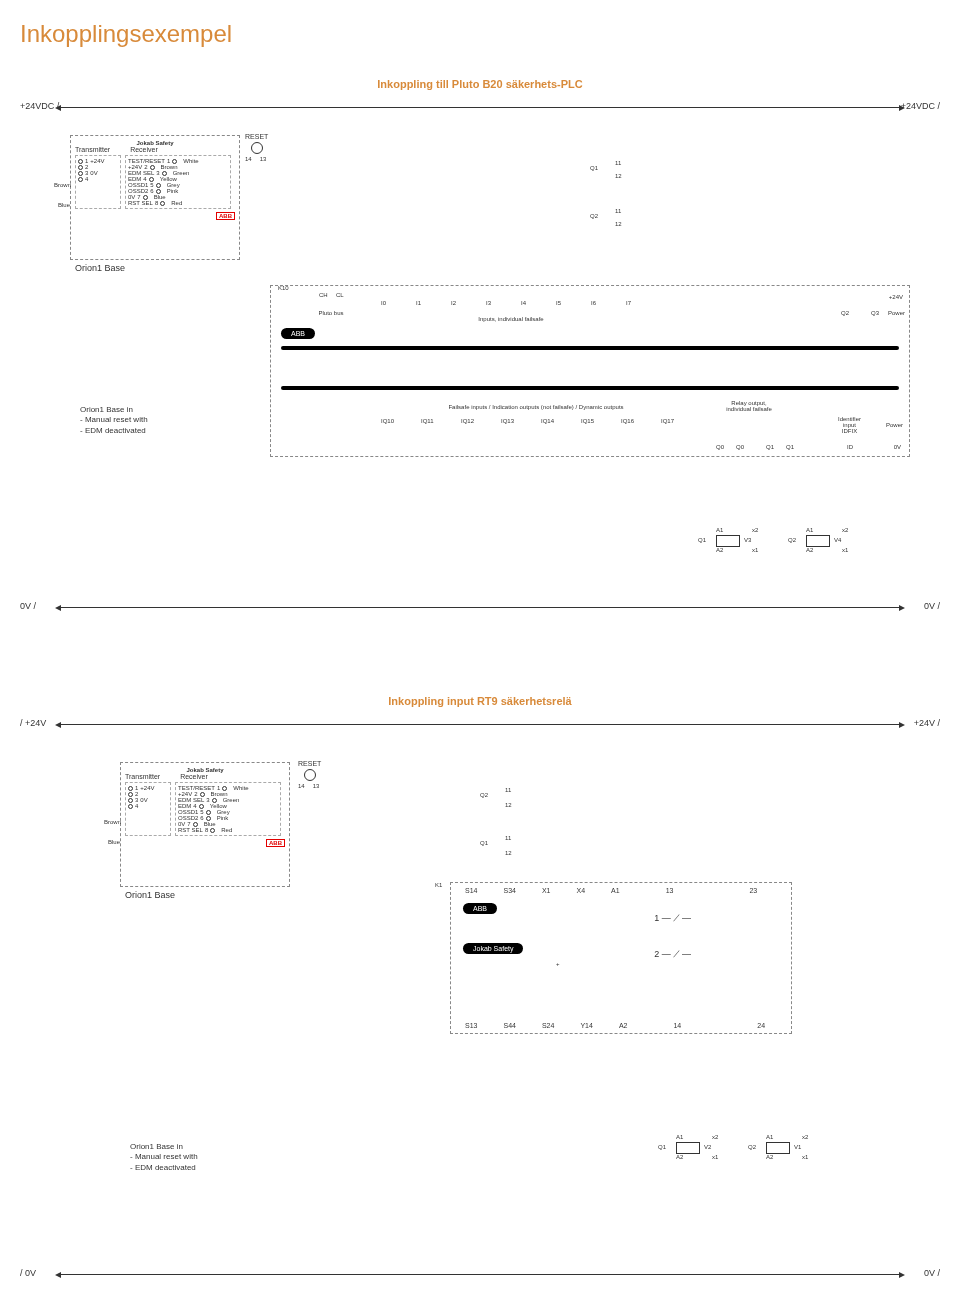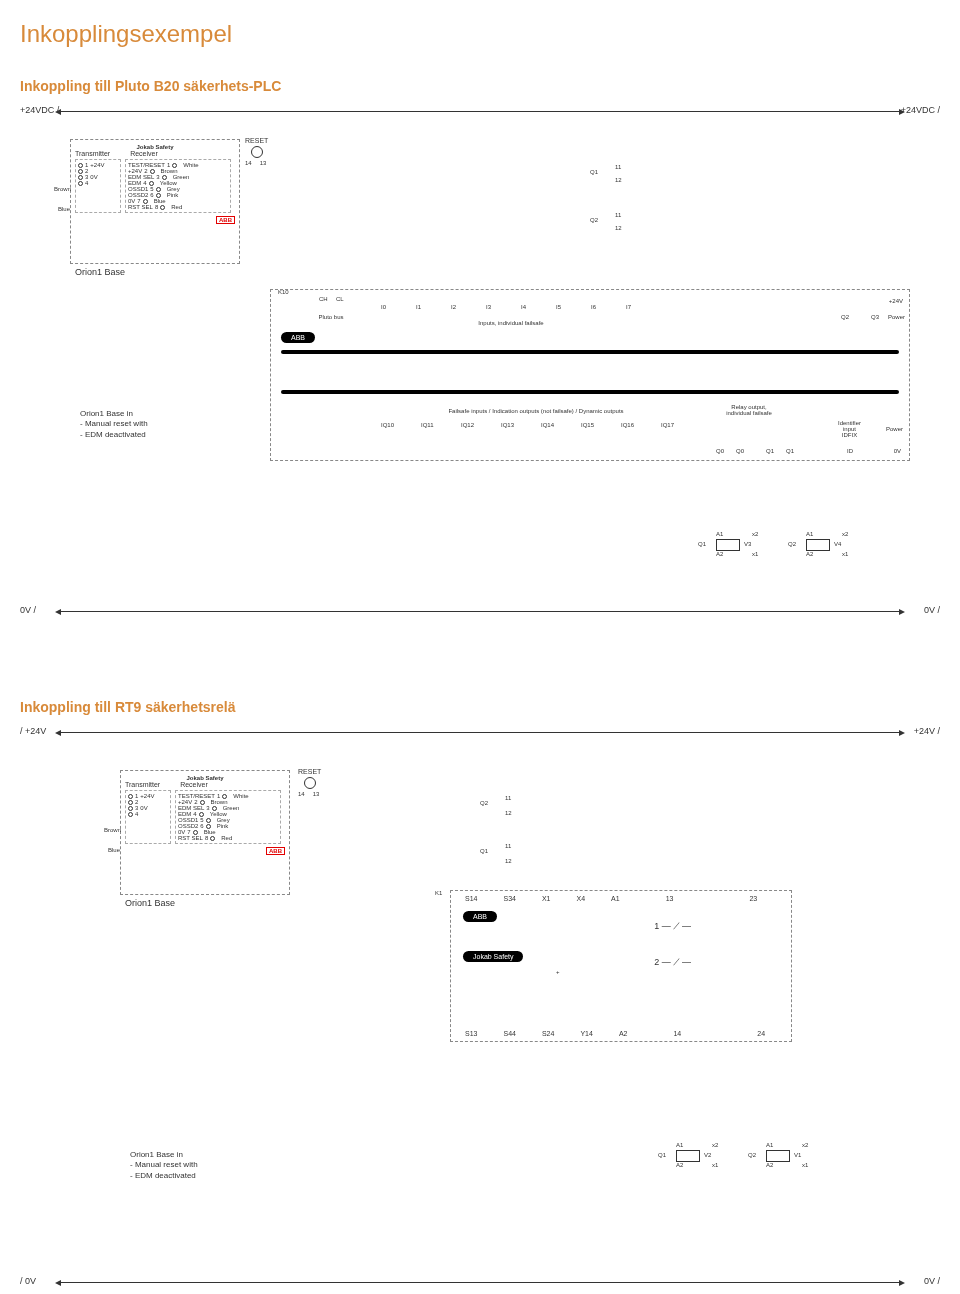--- a/index.html
+++ b/index.html
@@ -12,24 +12,25 @@
     width: 960px;
     box-sizing: border-box;
   }
   h1 {
     font-size: 24px;
     font-weight: normal;
     color: #d88a3a;
     margin: 0 0 30px 0;
   }
   h2 {
-    font-size: 14px;
+    font-size: 11px;
     font-weight: bold;
     color: #d88a3a;
     margin: 30px 0 15px 0;
+    text-align: center;
   }
   .diagram {
     border: none;
     position: relative;
     width: 100%;
     height: 560px;
     font-size: 8px;
   }
   .rail-label-l, .rail-label-r {
     position: absolute;
@@ -322,21 +323,21 @@
     <span class="small-label" style="top:12px;left:0;">A2</span>
     <span class="small-label" style="top:-8px;left:36px;">x2</span>
     <span class="small-label" style="top:12px;left:36px;">x1</span>
   </div>
 
   <span class="rail-label-l" style="top:496px;">0V /</span>
   <span class="rail-label-r" style="top:496px;">0V /</span>
   <div class="rail arrow-r arrow-l" style="top:502px;"></div>
 </div>
 
-<h2>Inkoppling till RT9 säkerhetsrelä</h2>
+<h2>Inkoppling input RT9 säkerhetsrelä</h2>
 
 <div class="diagram" style="height:560px;">
   <span class="rail-label-l" style="top:-4px;">/ +24V</span>
   <span class="rail-label-r" style="top:-4px;">+24V /</span>
   <div class="rail arrow-r arrow-l" style="top:2px;"></div>
 
   <div class="module" style="top:40px; left:100px; width:160px; height:115px;">
     <div style="text-align:center; font-size:6px; font-weight:bold;">Jokab Safety</div>
     <div class="header-row">
       <span>Transmitter</span>

